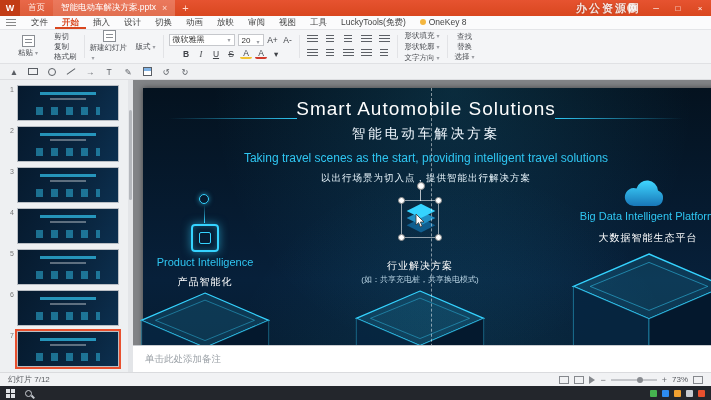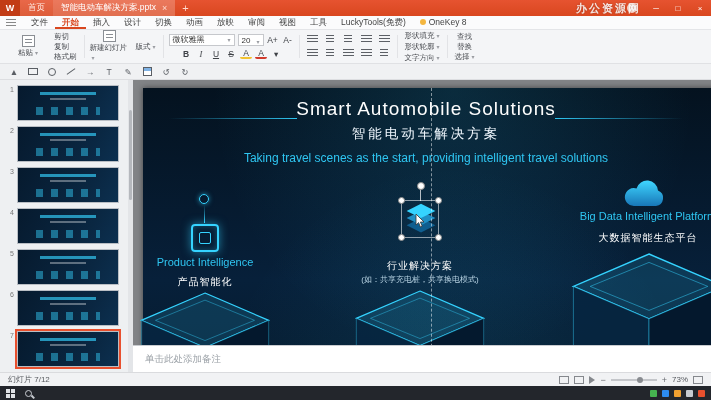--- a/index.html
+++ b/index.html
@@ -324,20 +324,21 @@
   <div class="canvas">
     <div class="slide">
       <div class="glow-top"></div>
       <div class="glow-bottom"></div>
 
       <div class="deco-line l"></div>
       <div class="deco-line r"></div>
       <div class="s-title-en">Smart Automobile Solutions</div>
       <div class="s-title-zh">智能电动车解决方案</div>
       <div class="s-tagline-en">Taking travel scenes as the start, providing intelligent travel solutions</div>
+      <div class="s-tagline-zh">以出行场景为切入点，提供智能出行解决方案</div>
 
       <div class="node-dot" style="left:56px;top:106px;"></div>
       <div class="node-stem" style="left:61px;top:117px;height:18px;"></div>
       <div class="chip" style="left:48px;top:136px;"></div>
       <div class="item-en" style="left:-78px;top:168px;">Product Intelligence</div>
       <div class="item-zh" style="left:-78px;top:187px;">产品智能化</div>
       <svg style="position:absolute;left:-4px;top:200px;" width="132" height="96" viewBox="0 0 130 95">
         <polygon points="65,5 128,32 65,59 2,32" fill="rgba(53,211,255,0.15)" stroke="#35d3ff" stroke-width="1.2"></polygon>
         <polygon points="65,12 114,32 65,52 16,32" fill="none" stroke="rgba(53,211,255,0.5)" stroke-width="0.8"></polygon>
         <polygon points="2,32 65,59 65,93 2,66" fill="rgba(7,38,64,0.9)" stroke="rgba(53,211,255,0.45)" stroke-width="0.8"></polygon>

